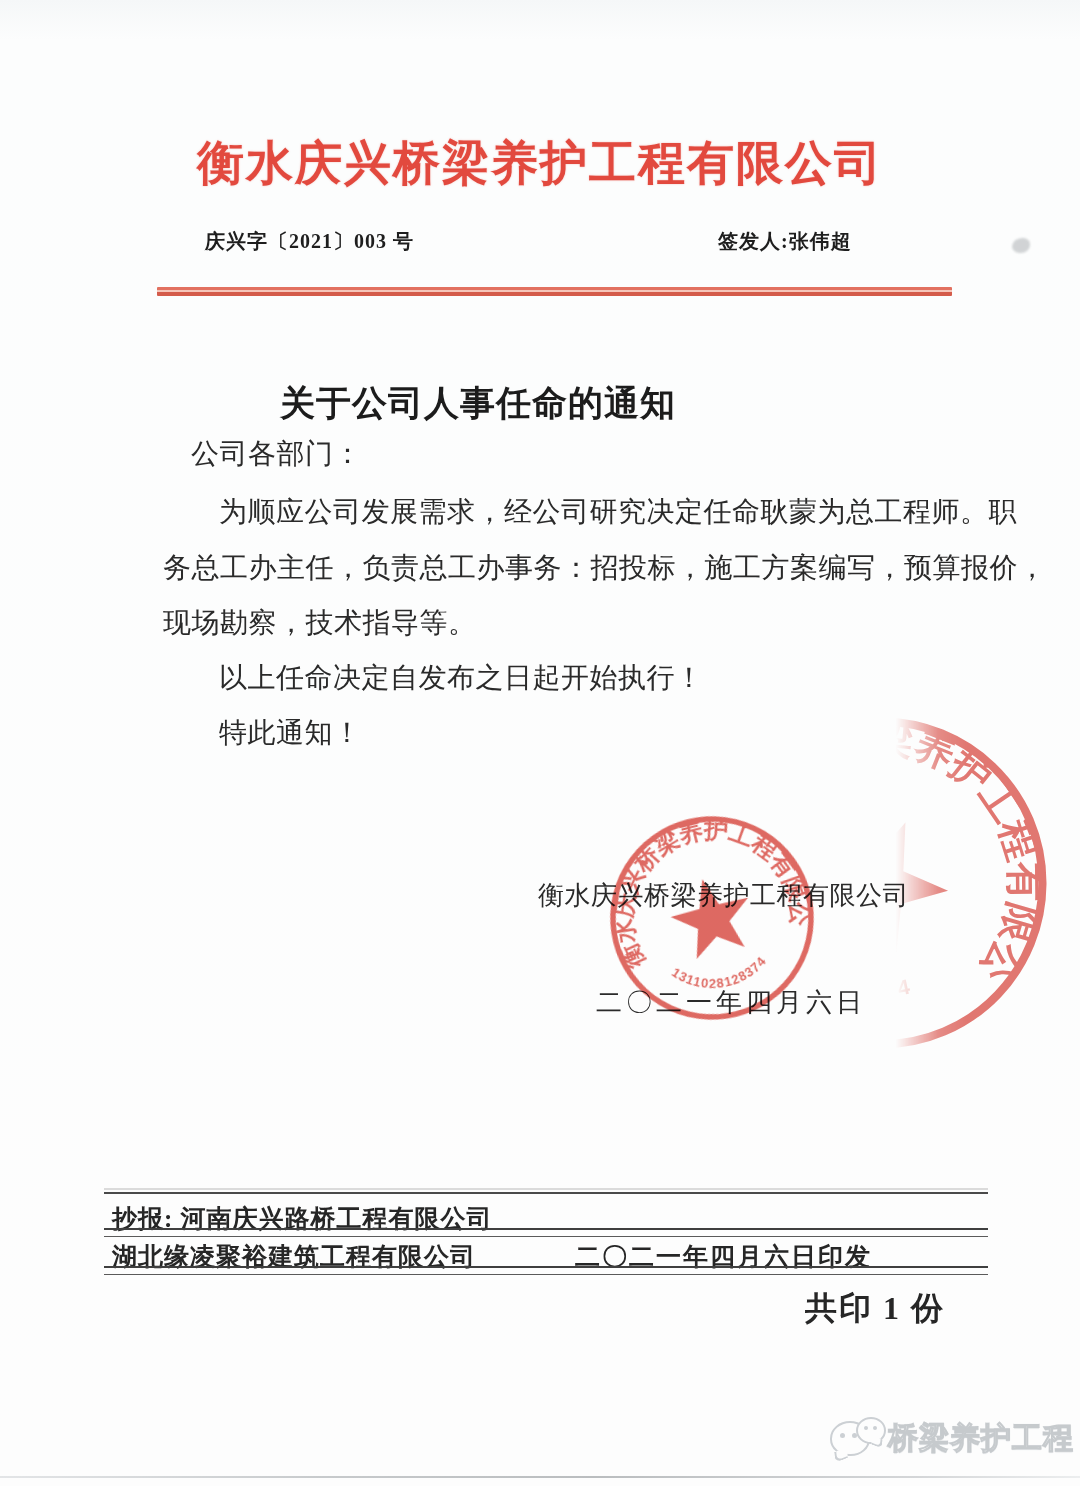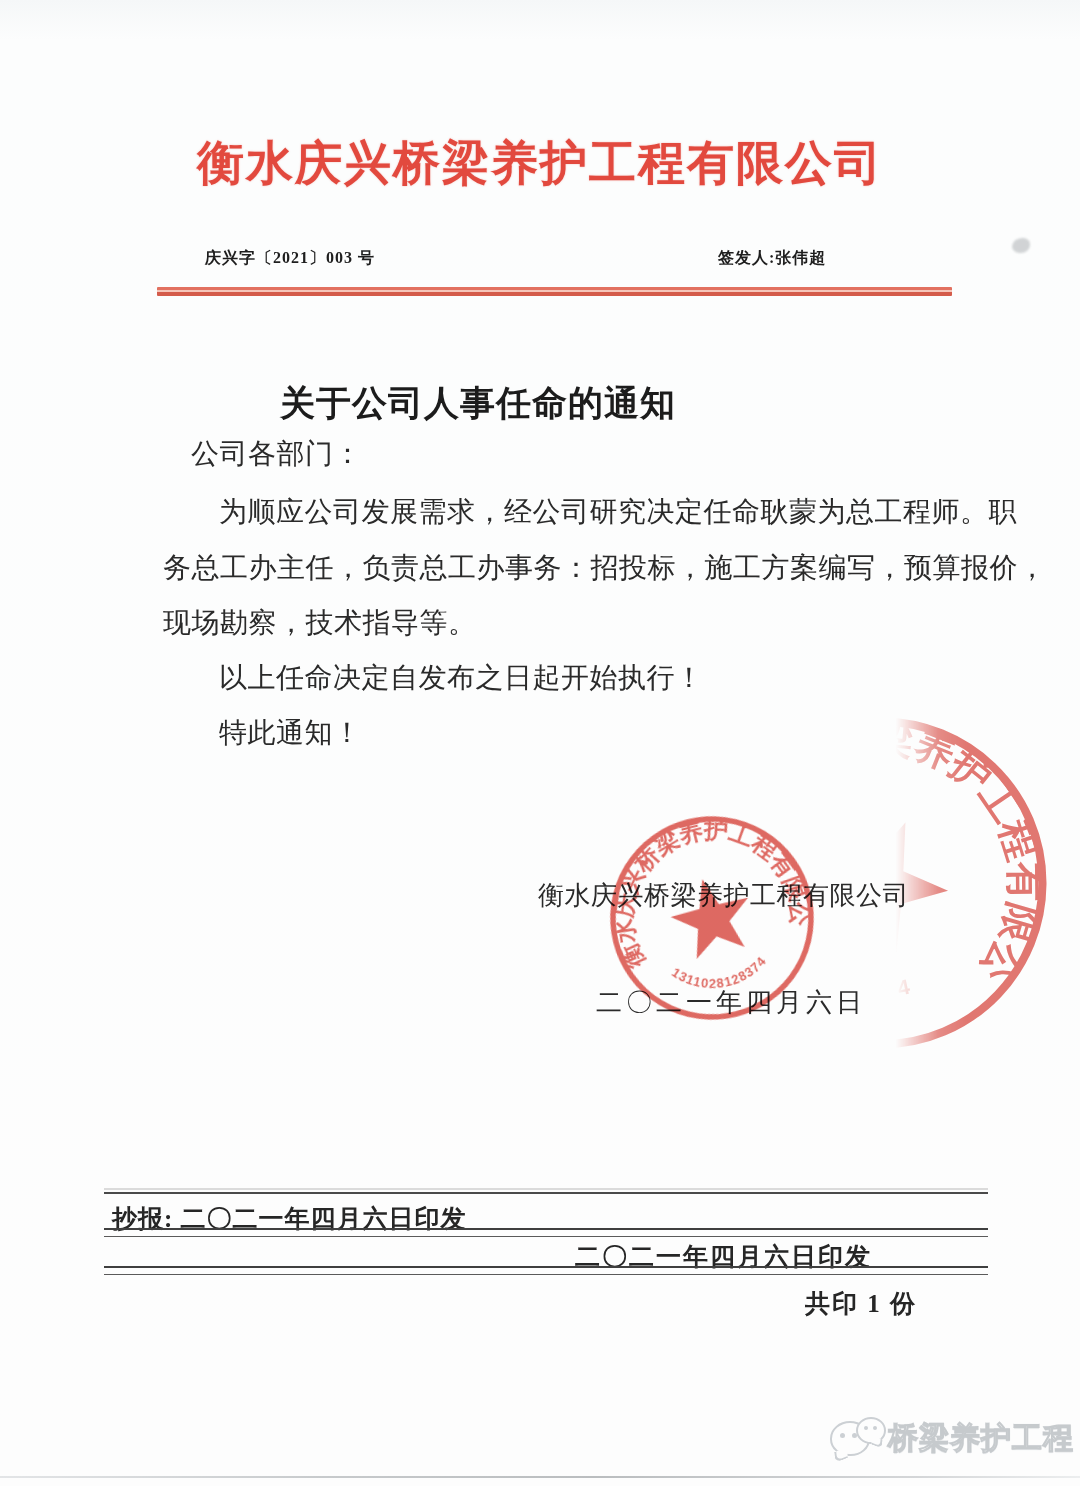--- a/index.html
+++ b/index.html
@@ -13,21 +13,21 @@
     color:#262626;
   }
   .abs{position:absolute;}
   
   .company-head{
     top:132px;left:0;width:1080px;text-align:center;
     font-size:47px;font-weight:bold;letter-spacing:2px;
     color:#e2493e;text-shadow:0 0 2px rgba(226,73,62,.35);
     filter:blur(.2px);
   }
-  .meta{top:228px;font-size:16px;font-weight:bold;letter-spacing:1px;color:#1e1e1e;filter:blur(.25px);margin-top:20px;}
+  .meta{top:228px;font-size:20px;font-weight:bold;letter-spacing:1px;color:#1e1e1e;filter:blur(.25px);}
   .doc-no{left:205px;}
   .issuer{left:718px;}
   .red-rule{
     top:287px;left:157px;width:795px;height:9px;
     background:linear-gradient(180deg,#e27160 0 32%,#f6c6ba 32% 60%,#d45c4b 60% 100%);
     border-radius:1px;
   }
   .smudge{top:238px;left:1012px;width:18px;height:15px;background:#aeb2b5;opacity:.55;
     border-radius:60% 40% 55% 45%;filter:blur(1px);}
   
@@ -55,21 +55,21 @@
   .subject{top:1155px;left:163px;font-size:25px;font-weight:bold;letter-spacing:1px;filter:blur(.25px);}
   .rule-single{top:1192px;left:104px;width:884px;height:2px;background:#4a4a4a;
     box-shadow:0 -4px 0 rgba(120,120,120,.25);}
   .copy-report{top:1202px;left:112px;font-size:25px;font-weight:bold;letter-spacing:1px;filter:blur(.25px);}
   .rule-double1{top:1228px;left:104px;width:884px;height:6px;
     border-top:2px solid #3f3f3f;border-bottom:1px solid #5a5a5a;}
   .copy-unit{top:1240px;left:112px;font-size:25px;font-weight:bold;letter-spacing:1px;filter:blur(.25px);}
   .print-date{top:1240px;left:575px;font-size:25px;font-weight:bold;letter-spacing:2px;filter:blur(.25px);}
   .rule-double2{top:1266px;left:104px;width:884px;height:6px;
     border-top:2px solid #3f3f3f;border-bottom:1px solid #5a5a5a;}
-  .copies{top:1287px;left:805px;font-size:25px;font-weight:600;letter-spacing:2px;filter:blur(.25px);}
+  .copies{top:1287px;left:805px;font-size:32px;font-weight:600;letter-spacing:2px;filter:blur(.25px);}
   
   .watermark{top:1415px;left:830px;width:235px;height:46px;display:flex;align-items:center;gap:0;}
   .wm-icon{position:relative;width:58px;height:42px;flex:0 0 auto;}
   .wm-bubble-big{position:absolute;left:0;top:4px;width:36px;height:31px;background:#fdfdfd;
     border:2px solid #ccd0d4;border-radius:50% 50% 48% 48%;}
   .wm-bubble-big:after{content:"";position:absolute;left:3px;bottom:-7px;width:10px;height:10px;
     background:#fdfdfd;border-left:2px solid #ccd0d4;border-bottom:2px solid #ccd0d4;
     transform:skew(-20deg) rotate(-25deg);border-radius:0 0 0 60%;}
   .wm-eye{position:absolute;width:5px;height:5px;border-radius:50%;background:#ccd0d4;}
   .wm-bubble-small{position:absolute;left:26px;top:0;width:26px;height:23px;background:#fdfdfd;
@@ -132,22 +132,23 @@
       <text class="seal-text" font-size="24" fill="#d9453c">
         <textPath href="#arcB" startOffset="0" textLength="330" lengthAdjust="spacing">衡水庆兴桥梁养护工程有限公司</textPath>
       </text>
       <text class="seal-text" font-size="13" fill="#d9453c">
         <textPath href="#serB" startOffset="0" textLength="106" lengthAdjust="spacing">1311028128374</textPath>
       </text>
     </svg>
   </div>
 
   <div class="abs rule-single"></div>
-  <div class="abs copy-report">抄报: 二〇二一年四月六日印发</div>
+  <div class="abs copy-report">抄报: 河南庆兴路桥工程有限公司</div>
   <div class="abs rule-double1"></div>
+  <div class="abs copy-unit">湖北缘凌聚裕建筑工程有限公司</div>
   <div class="abs print-date">二〇二一年四月六日印发</div>
   <div class="abs rule-double2"></div>
   <div class="abs copies">共印 1 份</div>
 
   <div class="abs watermark">
     <span class="wm-icon">
       <span class="wm-bubble-big">
         <span class="wm-eye" style="left:8px;top:10px;"></span>
         <span class="wm-eye" style="left:20px;top:10px;"></span>
       </span>

